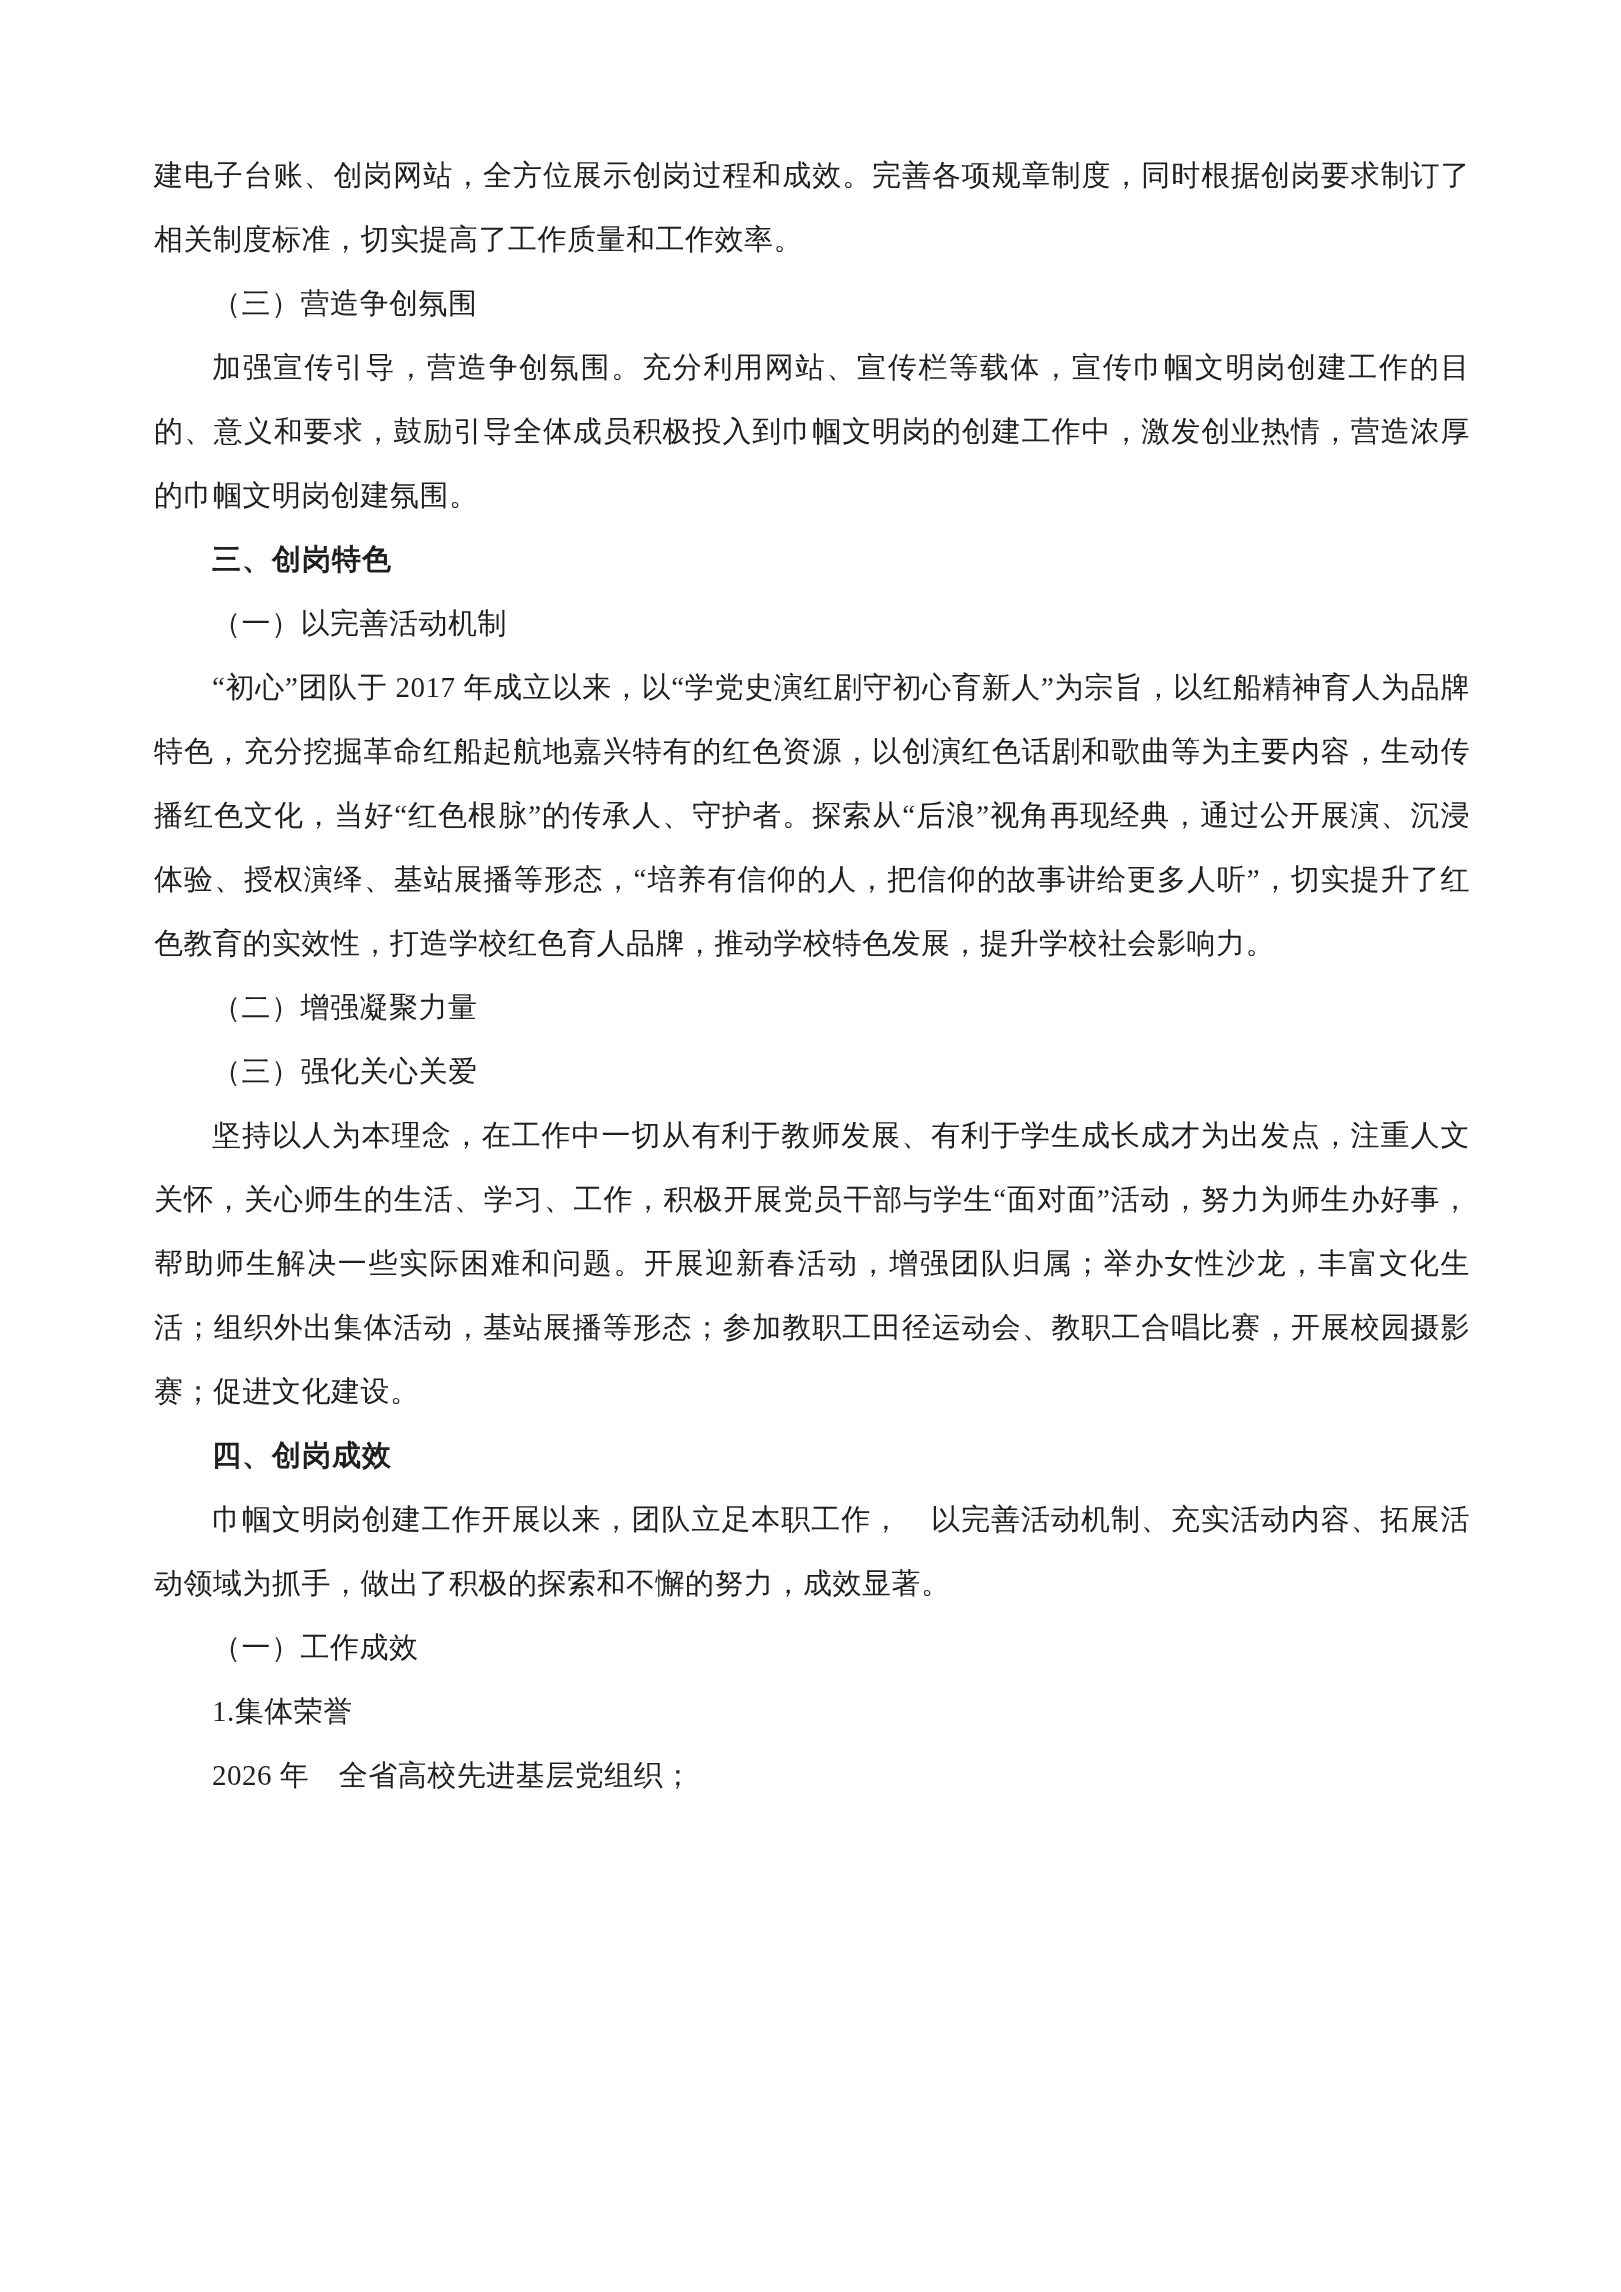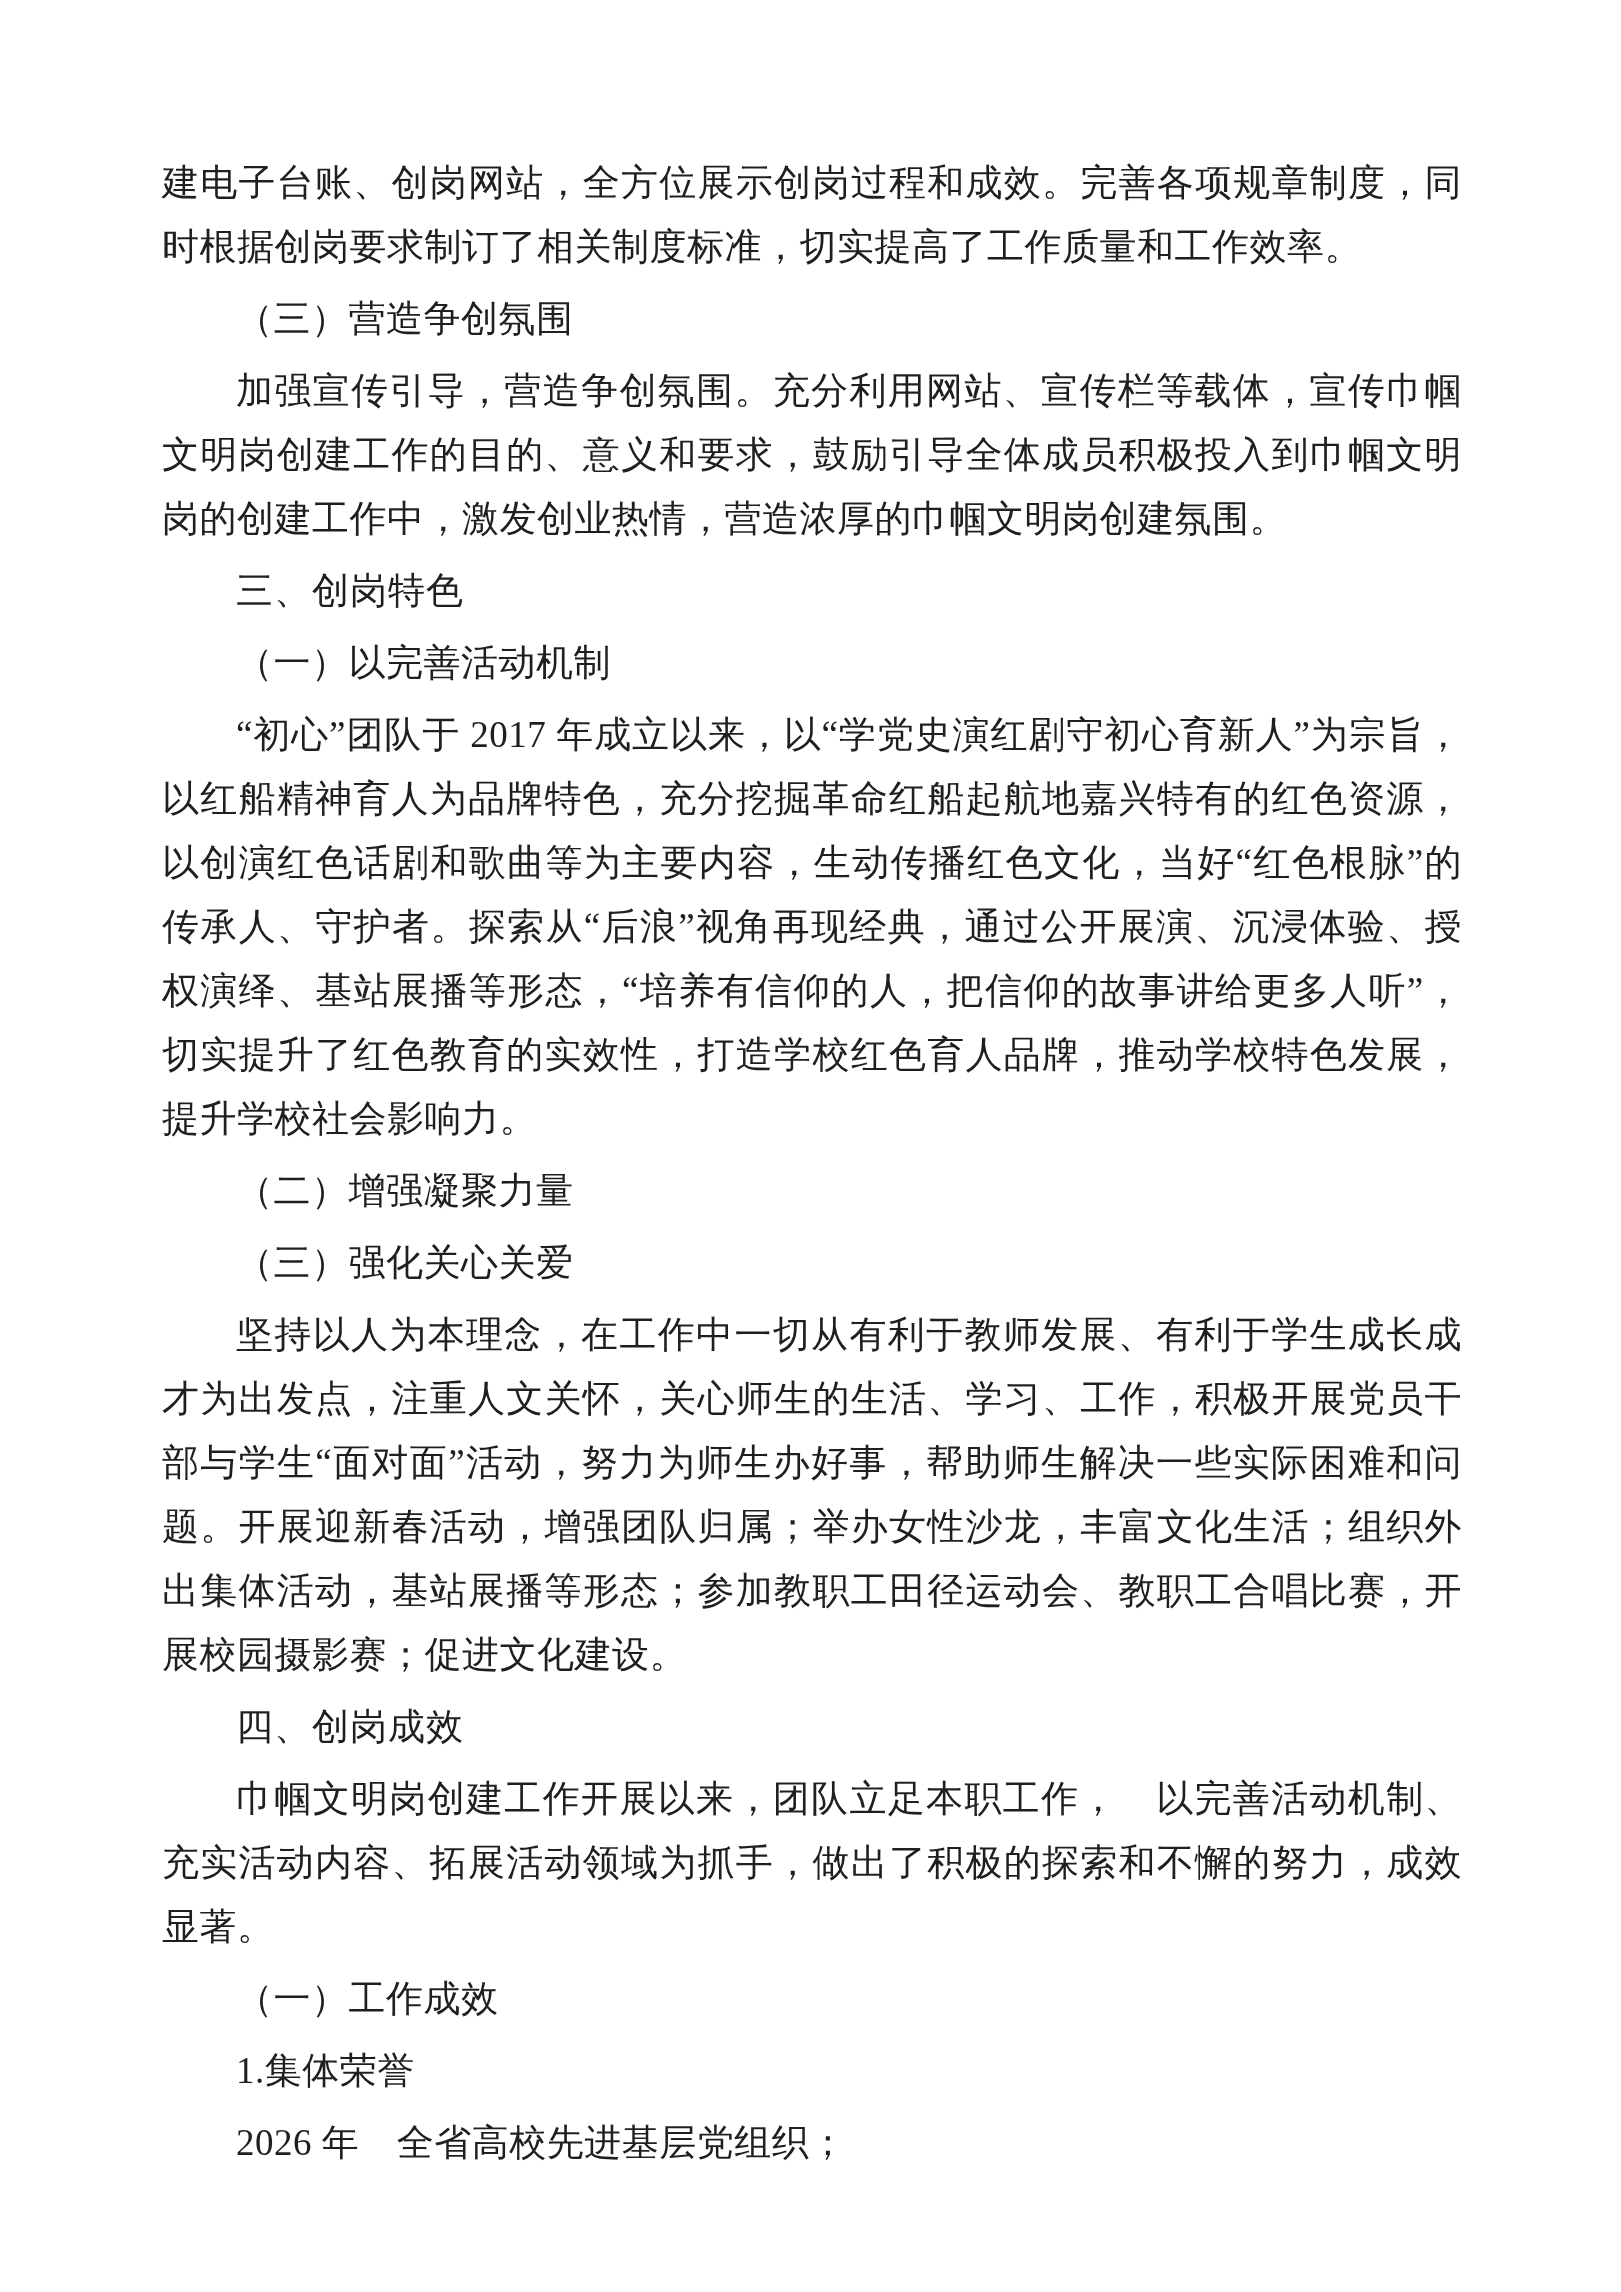--- a/index.html
+++ b/index.html
@@ -13,35 +13,35 @@
     height: 2293px;
     box-sizing: border-box;
     padding: 143px 151px 0 154px;
     background: #ffffff;
     overflow: hidden;
   }
   .doc-body {
     width: 100%;
   }
   .para {
-    margin: 8px;
+    margin: 0;
     font-family: "Liberation Serif", "DejaVu Serif", serif;
-    font-size: 37px;
+    font-size: 29px;
     line-height: 64px;
     color: #1f1f1f;
     text-align: justify;
     text-justify: inter-ideograph;
     letter-spacing: 0.5px;
     word-break: break-all;
   }
   .para.indent {
     text-indent: 2em;
   }
   .para.bold {
-    font-weight: 400;
+    font-weight: 700;
     font-family: "Liberation Sans", "DejaVu Sans", sans-serif;
     letter-spacing: 1px;
   }
 </style>
 </head>
 <body>
 
 <div class="page" style="background: rgb(255, 255, 255); color: rgb(31, 31, 31);">
   <div class="doc-body">
       <p class="para">建电子台账、创岗网站，全方位展示创岗过程和成效。完善各项规章制度，同时根据创岗要求制订了相关制度标准，切实提高了工作质量和工作效率。</p>

